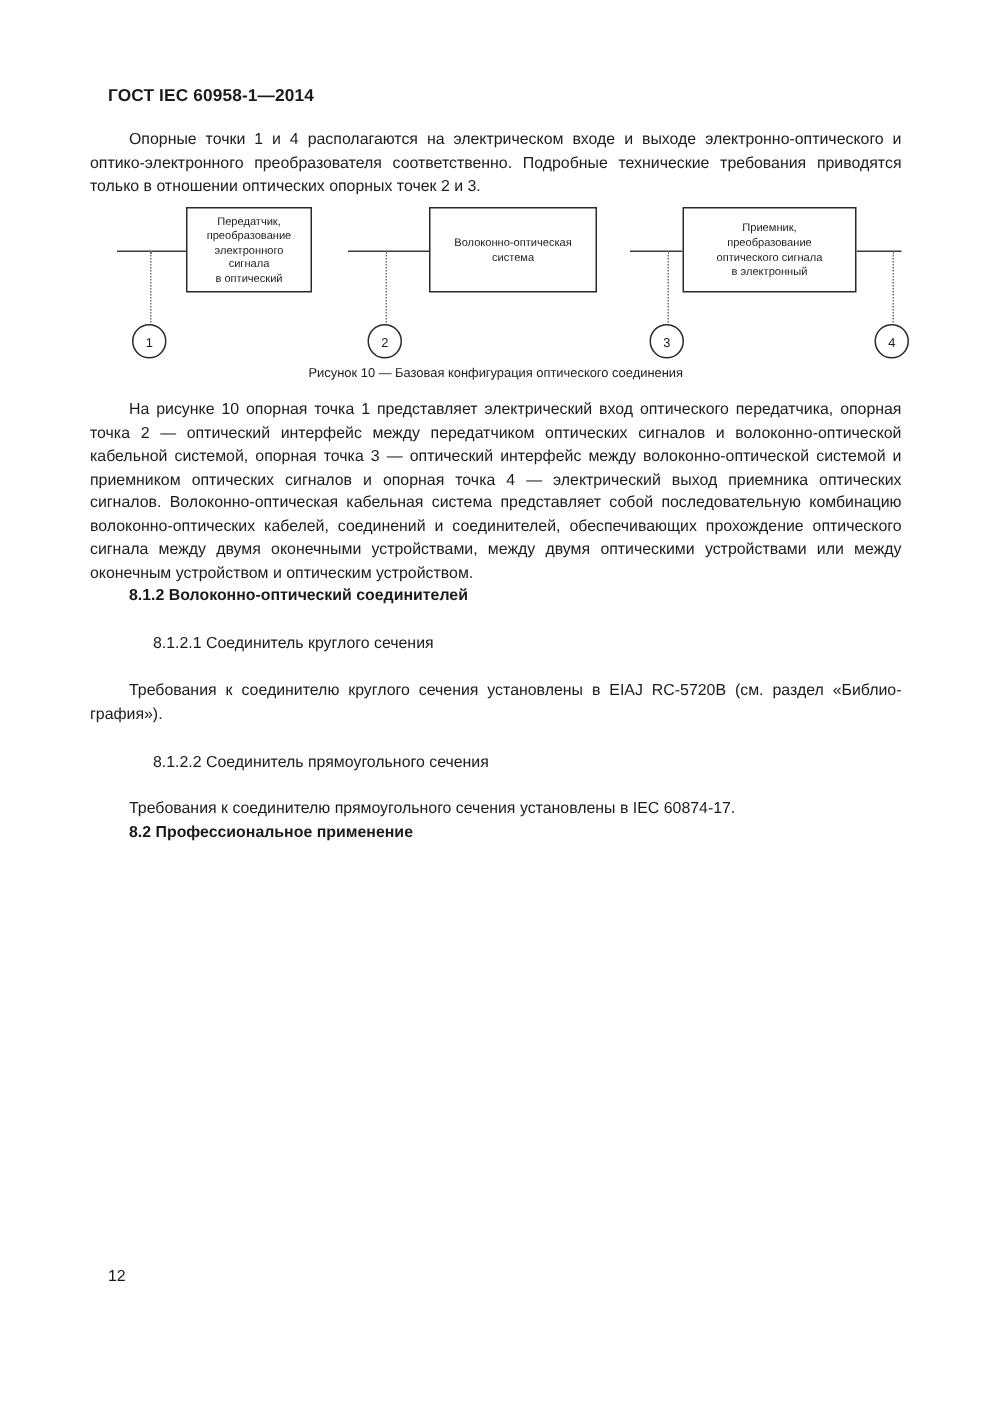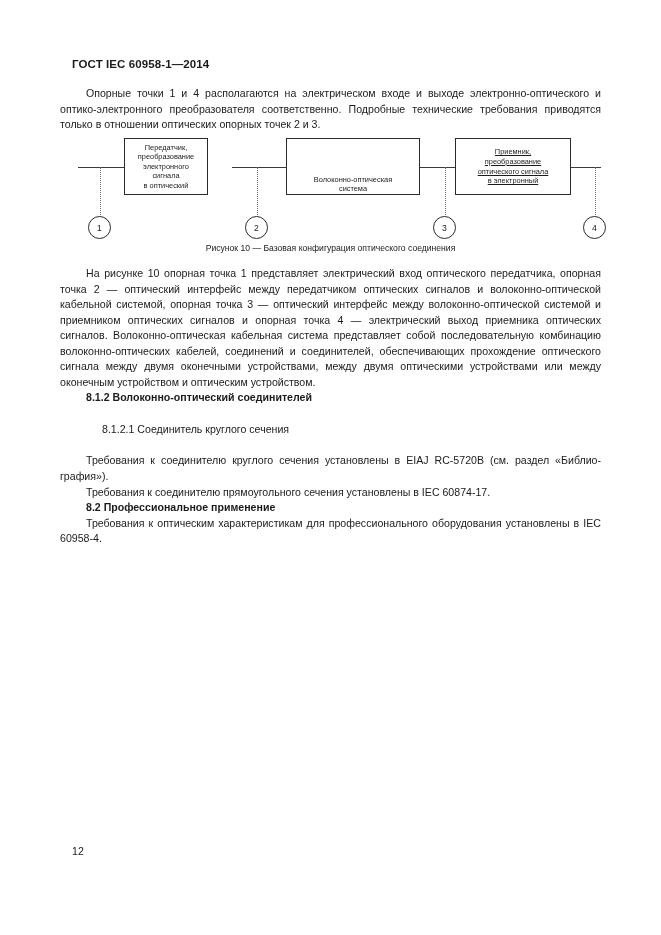--- a/index.html
+++ b/index.html
@@ -102,22 +102,22 @@
     font-size: 7.4px;
     line-height: 9.6px;
     color: #1b1b1b;
     z-index: 3;
   }
   .fig-box span {
     display: block;
     padding: 0 3px;
   }
   .box-tx  { left: 64px;  top: 4px;  width: 84px; height: 57px; }
-  .box-fib { left: 226px; top: 4px;  width: 134px; height: 57px; align-items: flex-end; }
-  .box-rx  { left: 395px; top: 4px;  width: 116px; height: 57px; text-decoration: underline; }
+  .box-fib { left: 226px; top: 4px;  width: 112px; height: 57px; }
+  .box-rx  { left: 395px; top: 4px;  width: 116px; height: 57px; }
 
   .sig-line {
     position: absolute;
     top: 33px;
     height: 0;
     border-top: 1px solid #3a3a3a;
     z-index: 1;
   }
   .seg-a { left: 18px;  width: 50px; }
   .seg-b { left: 172px; width: 54px; }
@@ -225,23 +225,23 @@
   <div class="content" style="top:266px;">
 
     <p class="body-text indent">На рисунке 10 опорная точка 1 представляет электрический вход оптического передатчика, опор­ная точка 2 — оптический интерфейс между передатчиком оптических сигналов и волоконно-оптической кабельной системой, опорная точка 3 — оптический интерфейс между волоконно-оптической системой и приемником оптических сигналов и опорная точка 4 — электрический выход приемника оптических сигналов. Волоконно-оптическая кабельная система представляет собой последовательную комбина­цию волоконно-оптических кабелей, соединений и соединителей, обеспечивающих прохождение опти­ческого сигнала между двумя оконечными устройствами, между двумя оптическими устройствами или между оконечным устройством и оптическим устройством.</p>
 
     <h3 class="heading">8.1.2 Волоконно-оптический соединителей</h3>
 
     <p class="subheading">8.1.2.1 Соединитель круглого сечения</p>
 
     <p class="body-text indent">Требования к соединителю круглого сечения установлены в EIAJ RC-5720B (см. раздел «Библио­графия»).</p>
 
+    <p class="subheading">8.1.2.2 Соединитель прямоугольного сечения</p>
 
     <p class="body-text indent">Требования к соединителю прямоугольного сечения установлены в IEC 60874-17.</p>
 
     <h3 class="heading gap-before">8.2 Профессиональное применение</h3>
 
-    <p class="body-text indent gap-before">Требования к оптическим характеристикам для профессионального оборудования установлены в IEC 60958-4.</p>
   </div>
 
   <div class="page-number">12</div>
 
 </div>
 
 </body></html>

